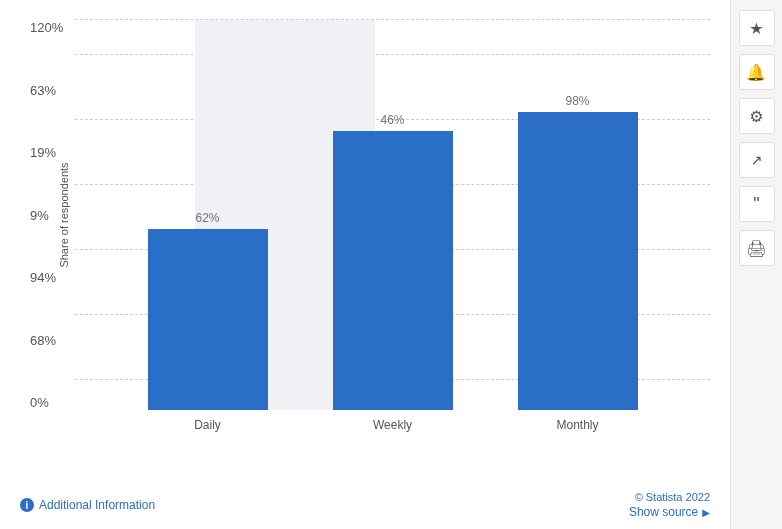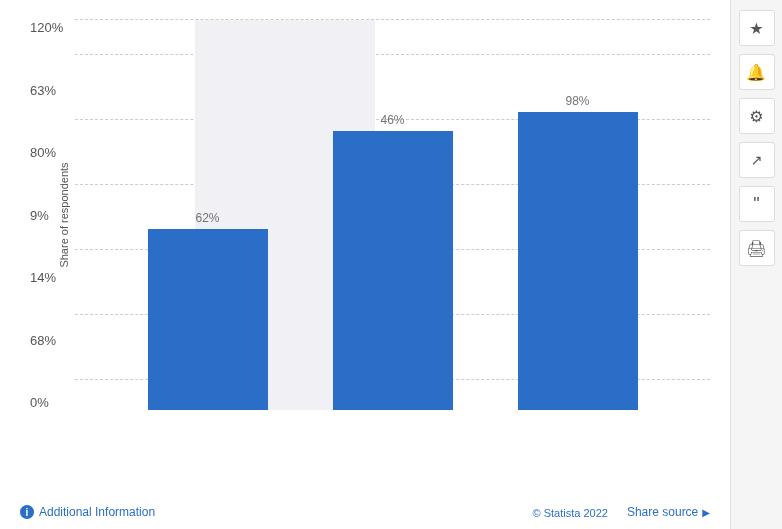--- a/index.html
+++ b/index.html
@@ -136,23 +136,23 @@
       height: 14px;
       border-radius: 50%;
       background: #2b6ec8;
       color: #fff;
       font-size: 10px;
       font-weight: bold;
     }
 
     .footer-right {
       display: flex;
-      flex-direction: row;
+      flex-direction: column;
       align-items: flex-end;
-      gap: 19px;
+      gap: 2px;
     }
 
     .copyright {
       font-size: 11px;
       color: #2b6ec8;
     }
 
     .show-source {
       display: flex;
       align-items: center;
@@ -223,23 +223,23 @@
 
       <div class="y-axis-title-container">
         <span class="y-axis-title-text">Share of respondents</span>
       </div>
 
       <div style="position:absolute; left:20px; top:0; right:0; height:420px;">
 
         <div class="y-axis">
           <span class="y-label">0%</span>
           <span class="y-label">68%</span>
-          <span class="y-label">14%</span>
+          <span class="y-label">94%</span>
           <span class="y-label">9%</span>
-          <span class="y-label">80%</span>
+          <span class="y-label">19%</span>
           <span class="y-label">63%</span>
           <span class="y-label">120%</span>
         </div>
 
         <div style="position:absolute; left:0; top:0; right:0; height:420px;">
 
           <div class="grid-lines">
 
             <div class="grid-line" style="bottom: calc(390px * 120/120);"></div>
 
@@ -269,35 +269,40 @@
               <span class="bar-value">46%</span>
               <div class="bar" style="height: calc(390px * 92/120 - 20px);"></div>
             </div>
 
             <div class="bar-group" style="position:relative; z-index:1;">
               <span class="bar-value">98%</span>
               <div class="bar" style="height: calc(390px * 98/120 - 20px);"></div>
             </div>
           </div>
 
+          <div class="x-labels">
+            <span class="x-label">Daily</span>
+            <span class="x-label">Weekly</span>
+            <span class="x-label">Monthly</span>
+          </div>
 
         </div>
       </div>
     </div>
   </div>
 
   <div class="footer">
     <div class="additional-info">
       <span class="info-icon">i</span>
       <span>Additional Information</span>
     </div>
     <div class="footer-right">
       <span class="copyright">© Statista 2022</span>
       <div class="show-source">
-        <span>Share source</span>
+        <span>Show source</span>
         <span class="show-source-arrow">▶</span>
       </div>
     </div>
   </div>
 </div>
 
 <div class="sidebar">
   <div class="sidebar-btn">
     <span>★</span>
   </div>

